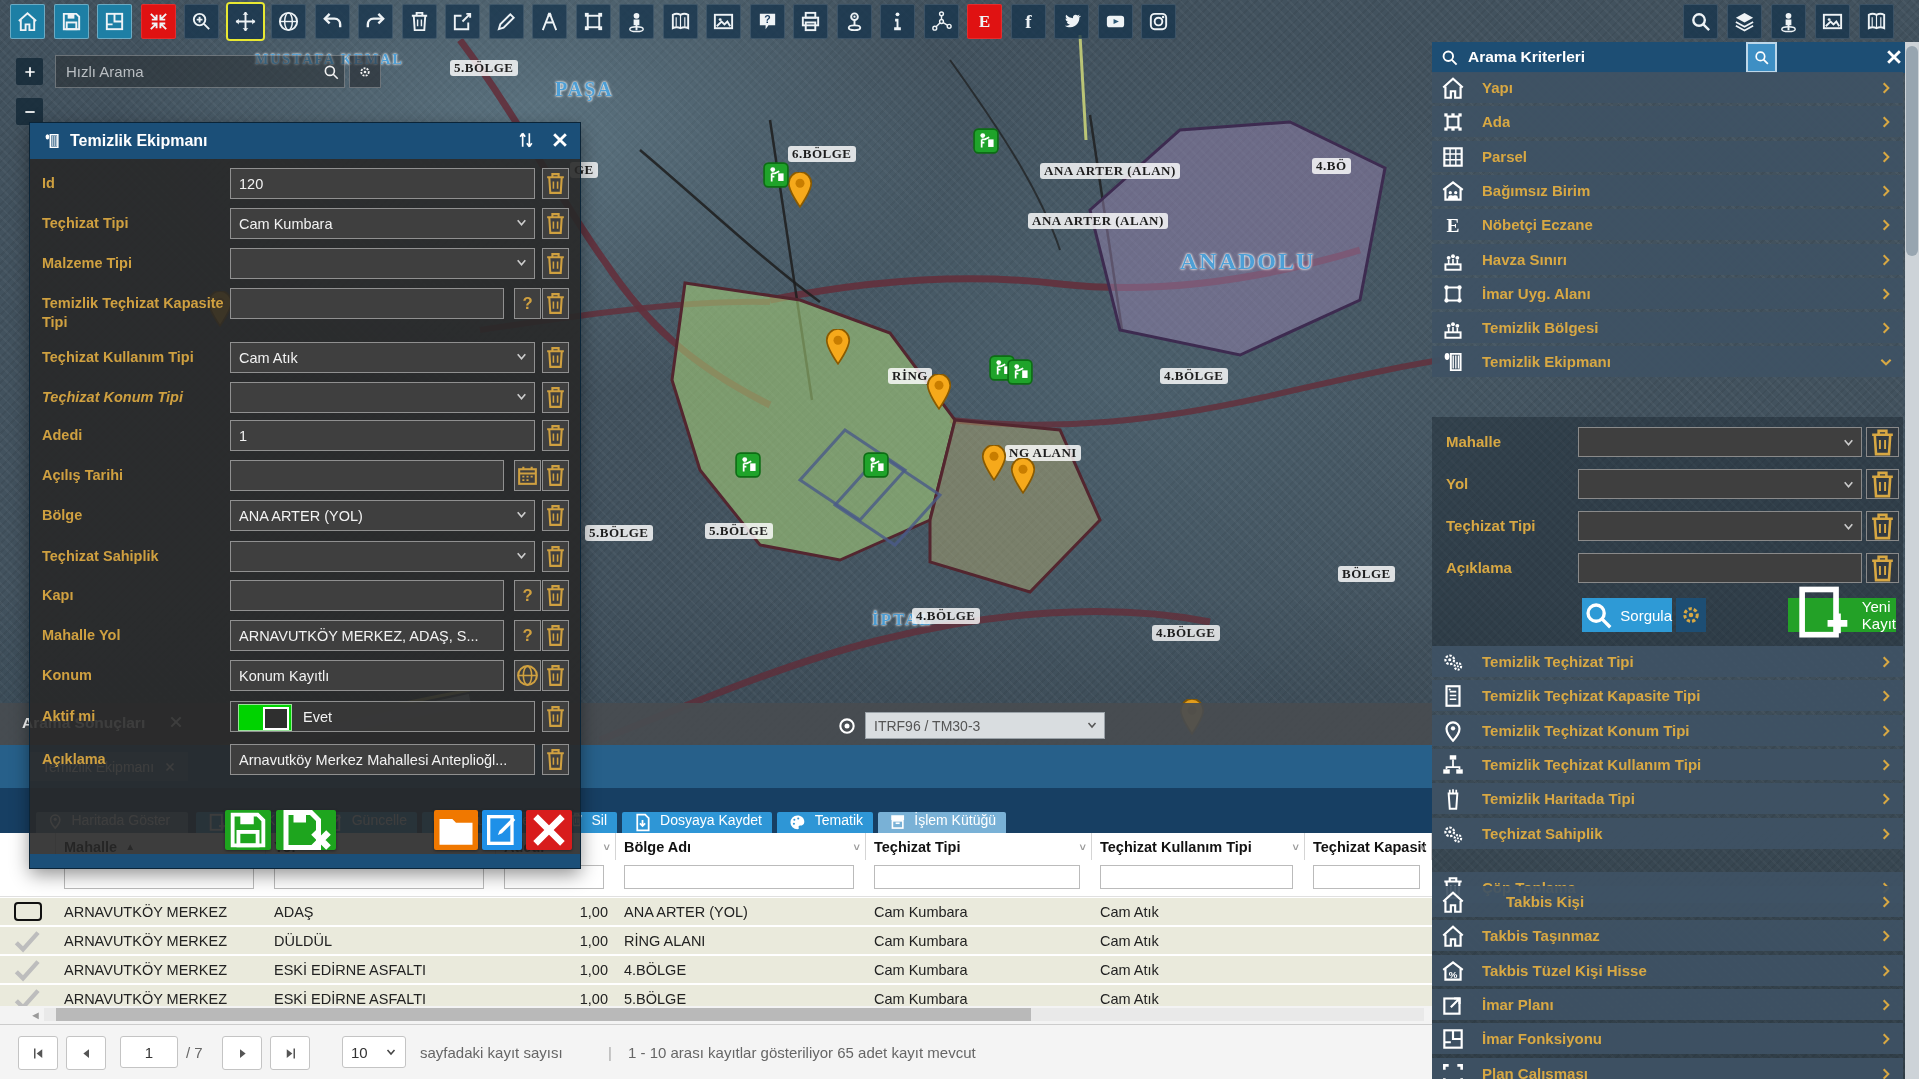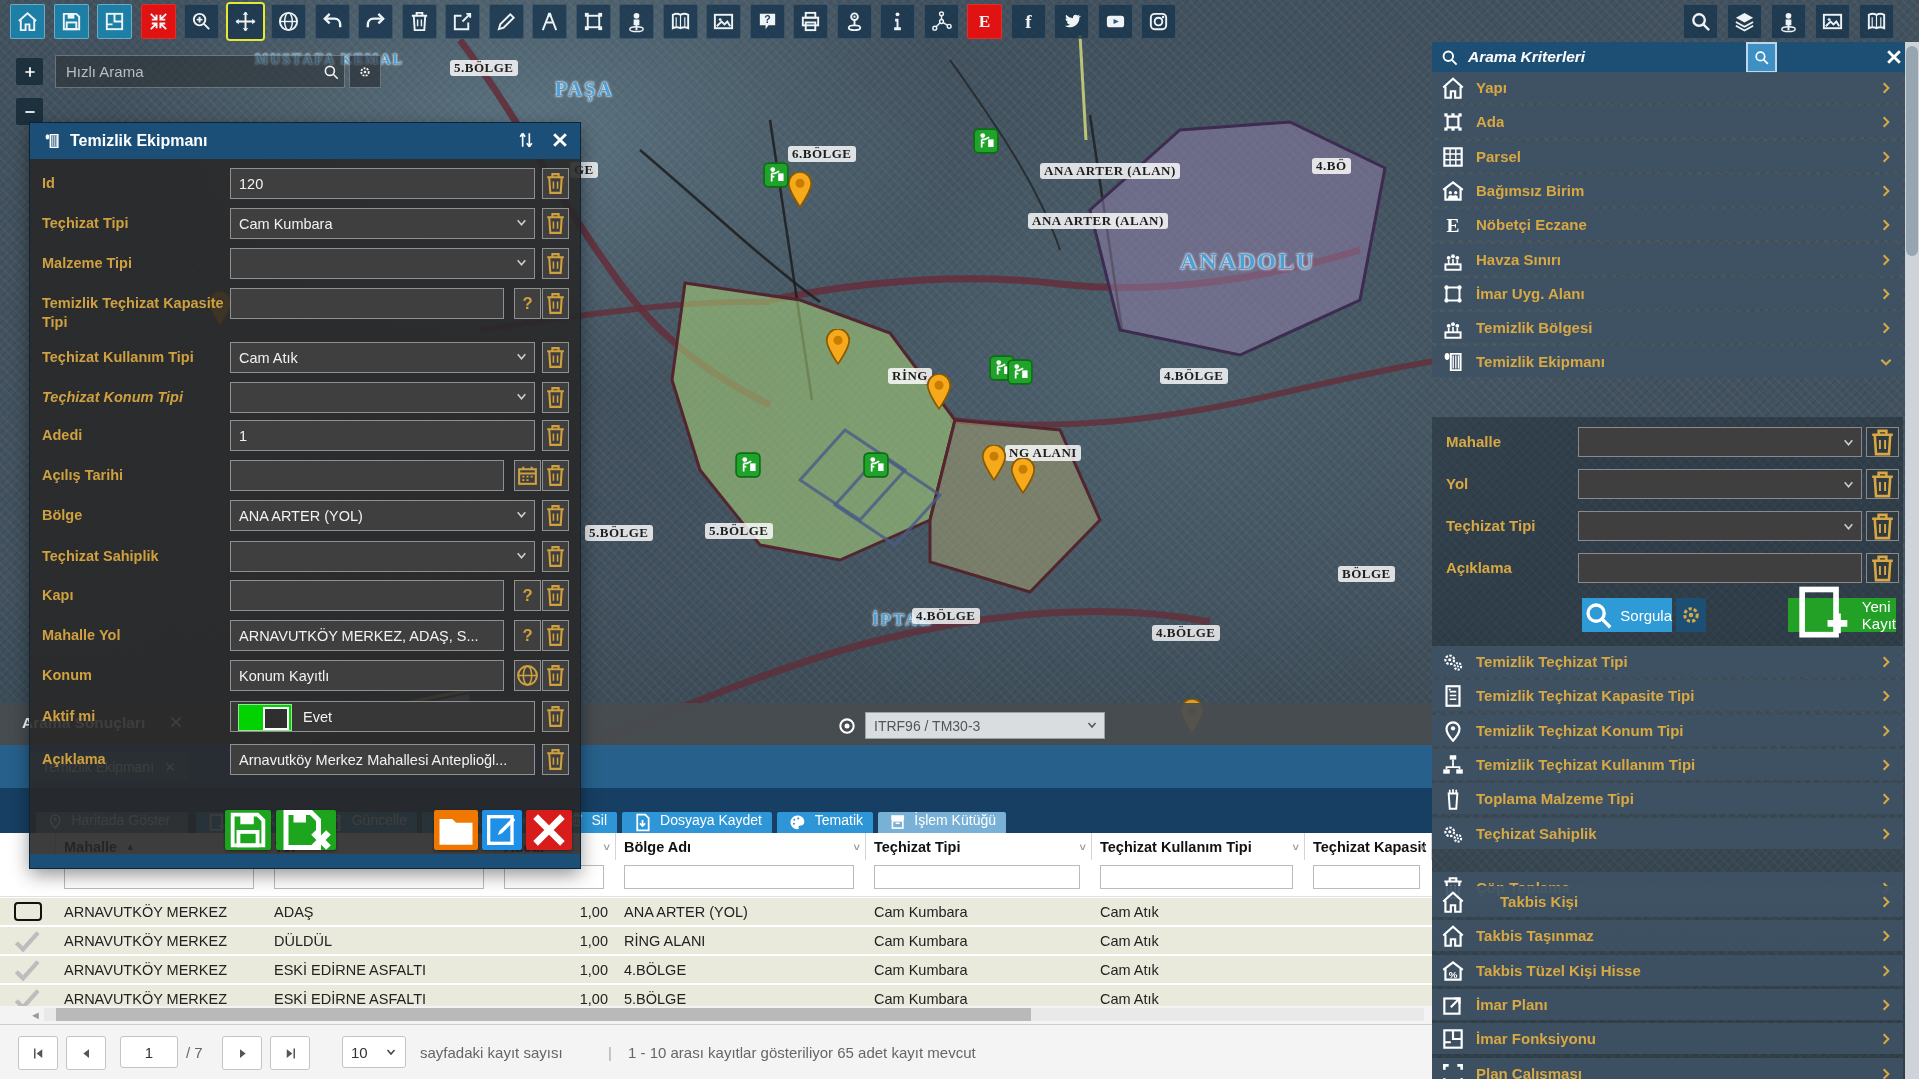--- a/index.html
+++ b/index.html
@@ -117,31 +117,31 @@
   #page-input{position:absolute;left:120px;top:11px;width:58px;height:32px;border:1px solid #c4c4c4;border-radius:3px;
     text-align:center;font-size:15px;color:#333;box-sizing:border-box;font-family:inherit;}
   .ptext{position:absolute;top:19px;color:#666;font-size:15px;}
   #psize{position:absolute;left:342px;top:11px;width:64px;height:32px;background:#fff;border:1px solid #c4c4c4;
     border-radius:3px;color:#333;font-size:15px;display:flex;align-items:center;padding:0 8px;box-sizing:border-box;}
   #psize .caret{margin-left:auto;color:#444;} #psize .caret svg{width:12px;height:12px;}
   
   #sidebar{position:absolute;left:1432px;top:42px;width:487px;height:1037px;}
   #sb-header{position:absolute;left:0;top:0;width:100%;height:31px;background:#1d4e74;color:#fff;}
   #sb-header .micon{position:absolute;left:8px;top:6px;display:flex;} #sb-header .micon svg{width:19px;height:19px;}
-  #sb-title{position:absolute;left:36px;top:6px;font-weight:bold;font-size:15.5px;font-style:italic;}
+  #sb-title{position:absolute;left:36px;top:6px;font-weight:bold;font-size:15.5px;}
   #sb-search{position:absolute;left:316px;top:2px;width:27px;height:27px;background:#3e8fc4;
     box-shadow:0 0 0 2px #bcd7ea;display:flex;align-items:center;justify-content:center;color:#fff;cursor:pointer;}
   #sb-search svg{width:17px;height:17px;}
   #sb-close{position:absolute;left:452px;top:5px;color:#fff;display:flex;cursor:pointer;}
   #sb-close svg{width:20px;height:20px;}
   .sb-item{position:absolute;left:0;width:471px;height:31px;background:rgba(62,82,100,.93);
     display:flex;align-items:center;cursor:pointer;}
   .sb-item .sicon{width:26px;margin-left:8px;color:#fff;display:flex;justify-content:center;}
   .sb-item .sicon svg{width:21px;height:21px;}
-  .sb-item .slabel{margin-left:10px;color:#d8a843;font-weight:bold;font-size:15px;white-space:nowrap;overflow:hidden;}
+  .sb-item .slabel{margin-left:16px;color:#d8a843;font-weight:bold;font-size:15px;white-space:nowrap;overflow:hidden;}
   .sb-item .schev{position:absolute;right:10px;color:#d8a843;display:flex;}
   .sb-item .schev svg{width:14px;height:14px;}
   #sb-expand{position:absolute;left:0;top:375px;width:471px;height:229px;background:rgba(25,35,45,.42);}
   .sb-flabel{position:absolute;left:14px;color:#d8a843;font-weight:bold;font-size:15px;}
   .sb-finput{position:absolute;left:146px;width:284px;height:30px;background:#3f3f3f;border:1px solid #8a8a8a;
     box-sizing:border-box;position:absolute;display:flex;align-items:center;color:#eee;}
   .sb-finput .caret{margin-left:auto;margin-right:6px;color:#ccc;display:flex;}
   .sb-finput .caret svg{width:13px;height:13px;}
   .sb-trash{position:absolute;left:434px;width:33px;height:30px;background:rgba(50,55,60,.6);border:1px solid #8a8a8a;
     box-sizing:border-box;color:#d8a843;display:flex;align-items:center;justify-content:center;cursor:pointer;}
@@ -1389,21 +1389,21 @@
             </svg>
           </span>
         </div>
         <div class="sb-item" style="top: 741px;">
           <span class="sicon" style="display: flex; align-items: center; justify-content: center;">
             <svg viewBox="0 0 24 24" style="width:100%;height:100%">
               <path d="M9 7V3.5M12 7V3M15 7V3.5" stroke="currentColor" stroke-width="1.6"></path>
               <path d="M8 7h8l-1 14H9z" fill="none" stroke="currentColor" stroke-width="1.8"></path>
             </svg>
           </span>
-          <span class="slabel">Toplama Malzeme Tipi</span>
+          <span class="slabel">Temizlik Haritada Tipi</span>
           <span class="schev">
             <svg viewBox="0 0 24 24" style="width:14px;height:14px">
               <path d="M8 4l8 8-8 8" fill="none" stroke="currentColor" stroke-width="3.5"></path>
             </svg>
           </span>
         </div>
         <div class="sb-item" style="top: 776px;">
           <span class="sicon" style="display: flex; align-items: center; justify-content: center;">
             <svg viewBox="0 0 24 24" style="width:100%;height:100%">
               <circle cx="9" cy="10" r="4" fill="none" stroke="currentColor" stroke-width="2" stroke-dasharray="2.2 1.4"></circle>

